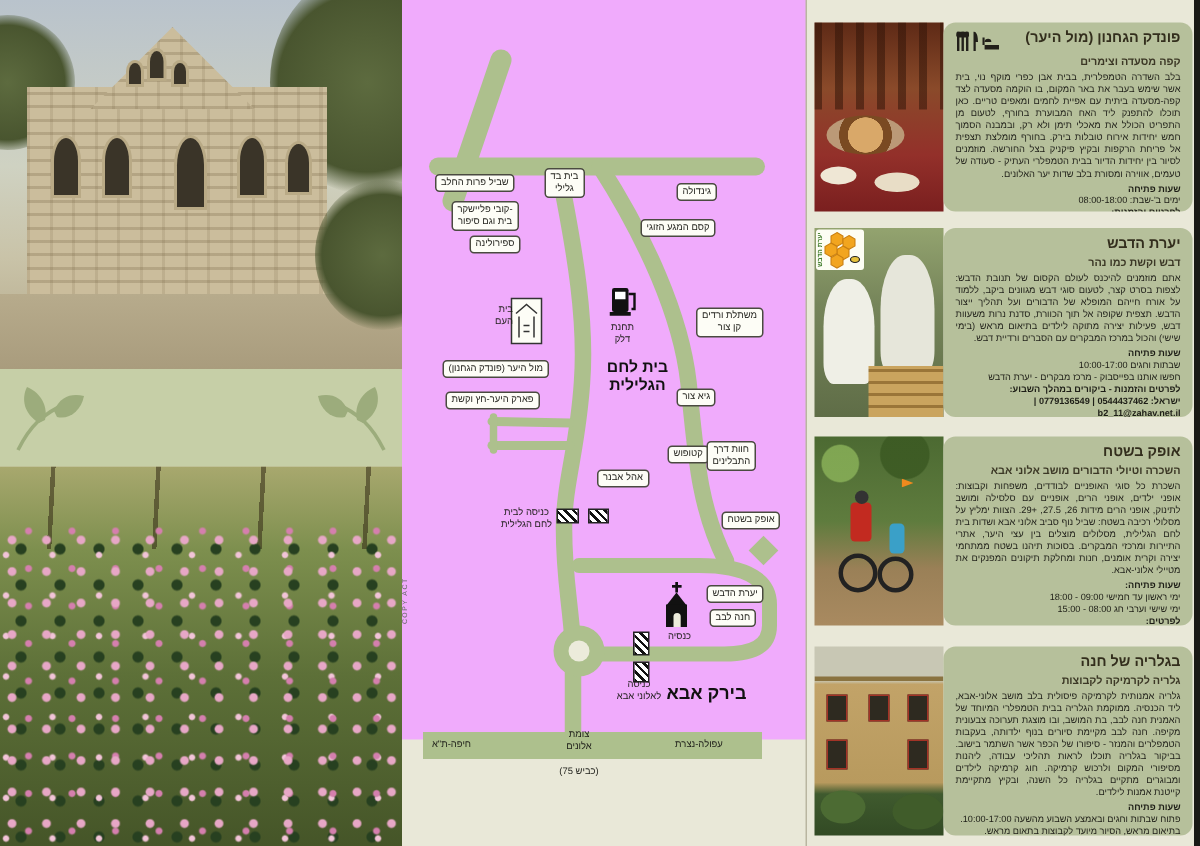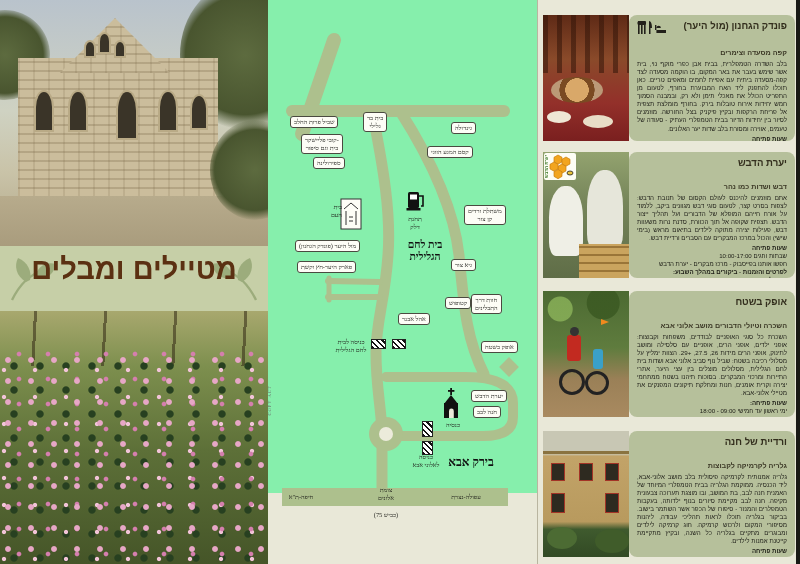--- a/index.html
+++ b/index.html
@@ -22,40 +22,40 @@
        radial-gradient(circle at 4px 19px,#f2c4d8 1.6px,rgba(0,0,0,0) 2.6px),
        radial-gradient(circle at 14px 15px,#274020 3.2px,rgba(0,0,0,0) 4.2px);
      background-size:23px 21px,29px 25px,31px 27px,26px 24px;}
   #trunks{left:0;top:0;width:268px;height:55px;
      background:repeating-linear-gradient(93deg,transparent 0 34px,rgba(50,40,20,.55) 34px 37px,transparent 37px 70px);}
   
   #banner{left:0;top:246px;width:268px;height:65px;background:#c6cfa7;text-align:center;}
   #banner-title{top:7px;left:0;width:268px;font-size:29px;font-weight:bold;color:#5b3012;}
   #banner-sub{top:42px;left:0;width:268px;font-size:14.5px;font-weight:bold;color:#5b3012;}
   
-  #map{left:268px;top:0;width:270px;height:493px;background:#86efac;font-family:Liberation Serif, serif;}
+  #map{left:268px;top:0;width:270px;height:493px;background:#f0abfc;}
   #fold{left:537px;top:0;width:1px;height:564px;background:#b9b5a0;}
   .mlabel{position:absolute;background:#fdfdf6;border:1px solid #4a4a40;border-radius:3px;
       font-size:6.3px;line-height:1.25;padding:1px 3px;color:#1d1d18;text-align:center;white-space:pre-line;}
   .mtext{position:absolute;font-size:6.3px;line-height:1.2;color:#1d1d18;text-align:center;white-space:pre-line;}
   .mtown{position:absolute;font-weight:bold;color:#111;text-align:center;white-space:pre-line;}
   .rx{position:absolute;border:1px solid #222;background:
       repeating-linear-gradient(45deg,#111 0 1.6px,#fff 1.6px 4px);}
   #parking{position:absolute;left:387px;top:214px;width:13px;height:13px;border:1.6px solid #111;
       border-radius:50%;background:#fff;font-size:9px;font-weight:bold;color:#111;
       display:flex;align-items:center;justify-content:center;}
   #map-credit{position:absolute;left:-14px;top:398px;font-size:4.6px;color:#666;transform:rotate(-90deg);letter-spacing:1px;}
   
   .card{position:absolute;left:543px;width:260px;height:126px;padding-left:32px;}
   .cphoto{position:absolute;left:0;top:0;width:86px;height:126px;overflow:hidden;}
   .cbox{position:absolute;left:86px;top:0;width:166px;height:126px;background:#b6c09b;border-radius:8px;
         padding:6px 8px 5px 8px;box-sizing:border-box;overflow:hidden;}
   .chead{display:flex;justify-content:space-between;align-items:flex-start;}
   .ctitle{font-size:9.6px;font-weight:bold;color:#332e1d;line-height:1.1;}
-  .csub{font-size:7.2px;font-weight:bold;color:#3c3826;margin-top:13px;}
+  .csub{font-size:7.2px;font-weight:bold;color:#3c3826;margin-top:1px;}
   .cbody{font-size:6.2px;line-height:1.3;color:#23231c;text-align:justify;margin-top:3px;}
   .cfoot{font-size:6.1px;line-height:1.3;color:#1d1d16;margin-top:2px;}
   .b{font-weight:bold;}
   .pre{white-space:pre-line;}
   #edge-right{left:796px;top:0;width:4px;height:564px;background:#191915;}
   #logo-honey{position:absolute;left:1px;top:1px;width:32px;height:27px;background:#fdfdf4;border-radius:2px;}
   #logo-honey-text{position:absolute;left:-9px;top:11px;font-size:4.5px;font-weight:bold;color:#3f7b2a;transform:rotate(-90deg);}
 </style>
 </head>
 <body>
@@ -83,21 +83,20 @@
     <svg class="abs" style="left:6px;top:8px;" width="52" height="50" viewBox="0 0 52 50">
       <path d="M6 46 C14 30 22 22 40 14" stroke="#9cac7c" stroke-width="2.4" fill="none"></path>
       <path d="M20 28 C10 22 8 12 12 4 C22 8 26 18 24 26 Z" fill="#9cac7c"></path>
       <path d="M30 20 C34 10 42 8 50 10 C48 20 40 26 32 24 Z" fill="#9cac7c"></path>
     </svg>
     <svg class="abs" style="left:210px;top:8px;transform:scaleX(-1);" width="52" height="50" viewBox="0 0 52 50">
       <path d="M6 46 C14 30 22 22 40 14" stroke="#9cac7c" stroke-width="2.4" fill="none"></path>
       <path d="M20 28 C10 22 8 12 12 4 C22 8 26 18 24 26 Z" fill="#9cac7c"></path>
       <path d="M30 20 C34 10 42 8 50 10 C48 20 40 26 32 24 Z" fill="#9cac7c"></path>
     </svg>
-    <div class="abs" id="banner-title">מטיילים ומבלים</div>
   </div>
 
   <div class="abs" id="photo-bottom">
     <div class="abs" id="trunks"></div>
     <div class="abs" id="cyclamen"></div>
   </div>
 
   <div class="abs" id="map">
     <svg width="270" height="564" viewBox="0 0 270 564" style="position:absolute;left:0;top:0;">
       <g stroke="#adc08d" fill="none" stroke-linecap="round">
@@ -236,21 +235,21 @@
             <path d="M10 9 l4 2.3 v4.6 l-4 2.3 l-4 -2.3 v-4.6 z"></path>
             <path d="M14 16.5 l4 2.3 v4.6 l-4 2.3 l-4 -2.3 v-4.6 z"></path>
           </g>
           <ellipse cx="26" cy="20" rx="3" ry="2" fill="#e8c23a" stroke="#222" stroke-width=".8"></ellipse>
         </svg>
         <div id="logo-honey-text">יערת הדבש</div>
       </div>
     </div>
     <div class="cbox" dir="rtl">
       <div class="ctitle">יערת הדבש</div>
-      <div class="csub">דבש ושדות כמו נהר</div>
+      <div class="csub">דבש וקשת כמו נהר</div>
       <div class="cbody">אתם מוזמנים להיכנס לעולם הקסום של תנובת הדבש: לצפות בסרט קצר, לטעום סוגי דבש מגוונים ביקב, ללמוד על אורח חייהם המופלא של הדבורים ועל תהליך ייצור הדבש. תצפית שקופה אל תוך הכוורת, סדנת נרות משעוות דבש, פעילות יצירה מתוקה לילדים בתיאום מראש (בימי שישי) והכול במרכז המבקרים עם הסברים ורדיית דבש.</div>
       <div class="cfoot">
         <div class="b">שעות פתיחה</div>
         <div class="pre">שבתות וחגים 10:00-17:00
 חפשו אותנו בפייסבוק - מרכז מבקרים - יערת הדבש</div>
         <div class="b">לפרטים והזמנות - ביקורים במהלך השבוע:</div>
         <div class="pre b">ישראל: 0544437462 | 0779136549 | b2_11@zahav.net.il</div>
       </div>
     </div>
   </div>
@@ -284,21 +283,21 @@
       <div class="abs" style="left:8px;top:32px;width:12px;height:16px;background:#2e2a20;border:1.5px solid #a33326;"></div>
       <div class="abs" style="left:36px;top:32px;width:12px;height:16px;background:#2e2a20;border:1.5px solid #a33326;"></div>
       <div class="abs" style="left:62px;top:32px;width:12px;height:16px;background:#2e2a20;border:1.5px solid #a33326;"></div>
       <div class="abs" style="left:8px;top:62px;width:12px;height:18px;background:#2e2a20;border:1.5px solid #a33326;"></div>
       <div class="abs" style="left:62px;top:62px;width:12px;height:18px;background:#2e2a20;border:1.5px solid #a33326;"></div>
       <div class="abs" style="left:0;top:20px;width:86px;height:3px;background:#8a7340;"></div>
       <div class="abs" style="left:4px;top:96px;width:30px;height:22px;border-radius:50%;background:#4c6b33;"></div>
       <div class="abs" style="left:52px;top:98px;width:34px;height:24px;border-radius:50%;background:#405c2a;"></div>
     </div>
     <div class="cbox" dir="rtl">
-      <div class="ctitle">ורדיית של חנה</div>
+      <div class="ctitle">בגלריה של חנה</div>
       <div class="csub">גלריה לקרמיקה לקבוצות</div>
       <div class="cbody">גלריה אמנותית לקרמיקה פיסולית בלב מושב אלוני-אבא, ליד הכנסיה. ממוקמת הגלריה בבית הטמפלרי המיוחד של האמנית חנה לבב, בת המושב, ובו מוצגת תערוכה צבעונית מקיפה. חנה לבב מקיימת סיורים בנוף ילדותה, בעקבות הטמפלרים והמנזר - סיפורו של הכפר אשר השתמר בישוב. בביקור בגלריה תוכלו לראות תהליכי עבודה, ליהנות מסיפורי המקום ולרכוש קרמיקה. חוג קרמיקה לילדים ומבוגרים מתקיים בגלריה כל השנה, ובקיץ מתקיימת קייטנת אמנות לילדים.</div>
       <div class="cfoot">
         <div class="b">שעות פתיחה</div>
         <div class="pre">פתוח שבתות וחגים ובאמצע השבוע מהשעה 10:00-17:00.
 בתיאום מראש, הסיור מיועד לקבוצות בתאום מראש.</div>
 
       </div>
     </div>
   </div>

